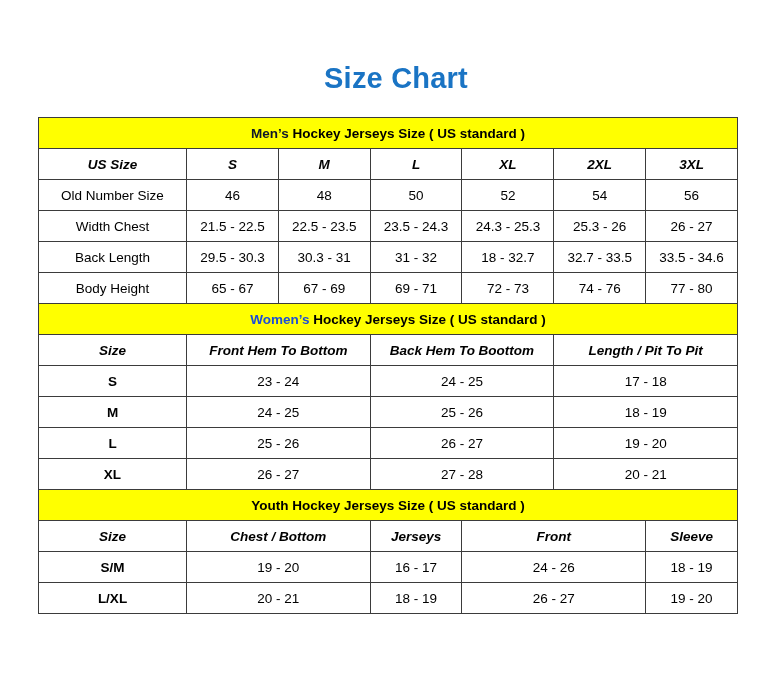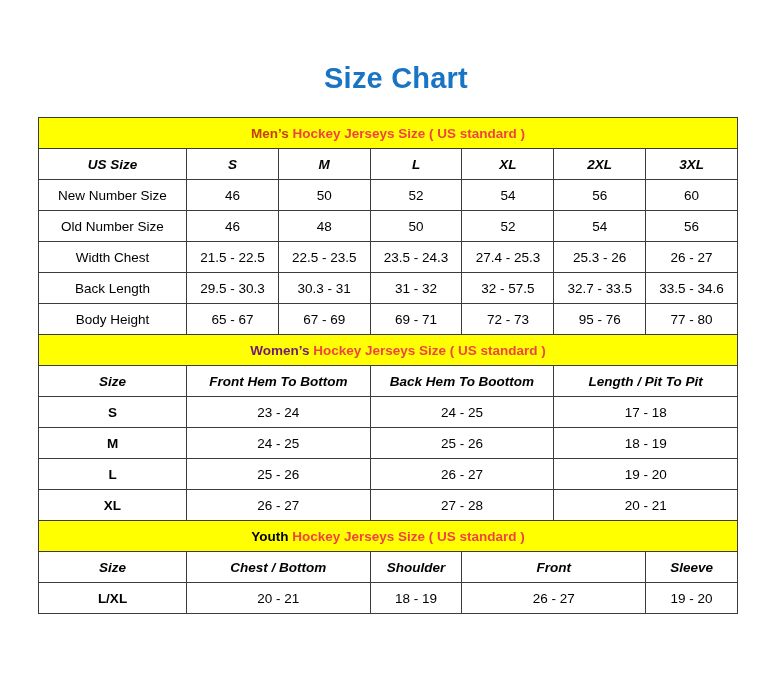--- a/index.html
+++ b/index.html
@@ -47,24 +47,24 @@
   td.section {
     background: #ffff00;
     font-size: 15px;
     height: 30px;
   }
   td.section .accent {
     font-weight: bold;
   }
   td.section .rest {
     font-weight: bold;
-    color: #ef4444;
-  }
-  .accent-men { color: #c2410c; }
-  .accent-women { color: #701a75; margin-left: 20px; }
+    color: #000000;
+  }
+  .accent-men { color: #0f172a; }
+  .accent-women { color: #1d4ed8; margin-left: 20px; }
   .accent-youth { color: #000000; }
   td.hdr {
     font-weight: bold;
     font-style: italic;
   }
   td.rowlabel {
     font-weight: normal;
   }
   td.rowlabel-b {
     font-weight: bold;
@@ -99,62 +99,53 @@
         <tr>
           <td class="hdr">US Size</td>
           <td class="hdr">S</td>
           <td class="hdr">M</td>
           <td class="hdr">L</td>
           <td class="hdr">XL</td>
           <td class="hdr">2XL</td>
           <td class="hdr">3XL</td>
         </tr>
         <tr>
-          <td class="rowlabel">New Number Size</td>
-          <td>46</td>
-          <td>50</td>
-          <td>52</td>
-          <td>54</td>
-          <td>56</td>
-          <td>60</td>
-        </tr>
-        <tr>
           <td class="rowlabel">Old Number Size</td>
           <td>46</td>
           <td>48</td>
           <td>50</td>
           <td>52</td>
           <td>54</td>
           <td>56</td>
         </tr>
         <tr>
           <td class="rowlabel">Width Chest</td>
           <td>21.5 - 22.5</td>
           <td>22.5 - 23.5</td>
           <td>23.5 - 24.3</td>
-          <td>27.4 - 25.3</td>
+          <td>24.3 - 25.3</td>
           <td>25.3 - 26</td>
           <td>26 - 27</td>
         </tr>
         <tr>
           <td class="rowlabel">Back Length</td>
           <td>29.5 - 30.3</td>
           <td>30.3 - 31</td>
           <td>31 - 32</td>
-          <td>32 - 57.5</td>
+          <td>18 - 32.7</td>
           <td>32.7 - 33.5</td>
           <td>33.5 - 34.6</td>
         </tr>
         <tr>
           <td class="rowlabel">Body Height</td>
           <td>65 - 67</td>
           <td>67 - 69</td>
           <td>69 - 71</td>
           <td>72 - 73</td>
-          <td>95 - 76</td>
+          <td>74 - 76</td>
           <td>77 - 80</td>
         </tr>
 
         <tr>
           <td class="section" colspan="7">
             <span class="accent accent-women">Women’s</span><span class="rest"> Hockey Jerseys Size ( US standard )</span>
           </td>
         </tr>
         <tr>
           <td class="hdr">Size</td>
@@ -188,23 +179,30 @@
         </tr>
 
         <tr>
           <td class="section" colspan="7">
             <span class="accent accent-youth">Youth</span><span class="rest"> Hockey Jerseys Size ( US standard )</span>
           </td>
         </tr>
         <tr>
           <td class="hdr">Size</td>
           <td class="hdr" colspan="2">Chest / Bottom</td>
-          <td class="hdr">Shoulder</td>
+          <td class="hdr">Jerseys</td>
           <td class="hdr" colspan="2">Front</td>
           <td class="hdr">Sleeve</td>
+        </tr>
+        <tr>
+          <td class="rowlabel-b">S/M</td>
+          <td colspan="2">19 - 20</td>
+          <td>16 - 17</td>
+          <td colspan="2">24 - 26</td>
+          <td>18 - 19</td>
         </tr>
         <tr>
           <td class="rowlabel-b">L/XL</td>
           <td colspan="2">20 - 21</td>
           <td>18 - 19</td>
           <td colspan="2">26 - 27</td>
           <td>19 - 20</td>
         </tr>
 
       </tbody>

